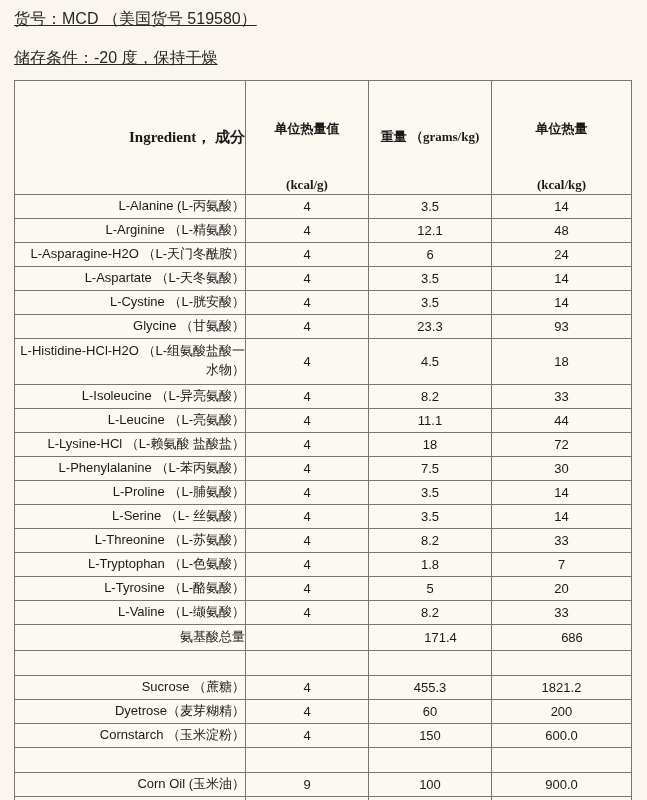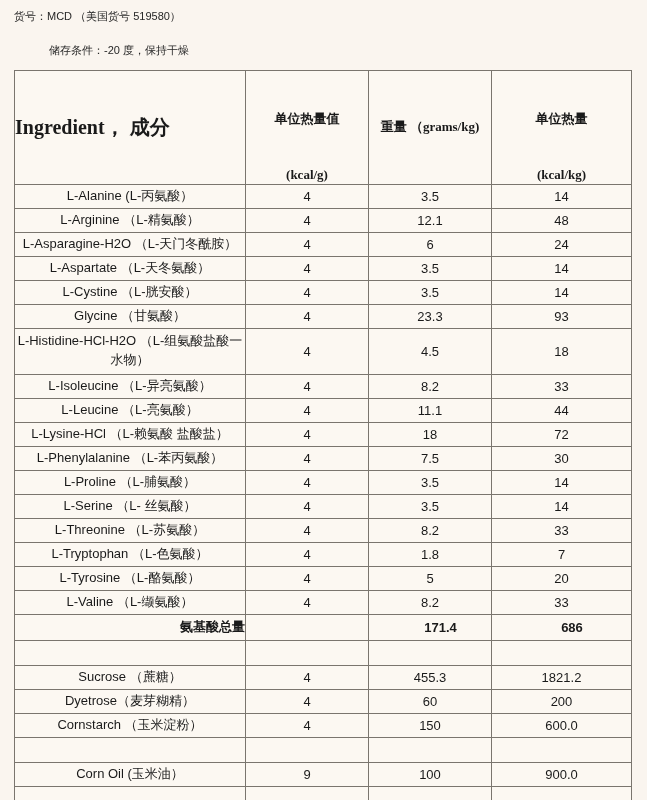--- a/index.html
+++ b/index.html
@@ -15,27 +15,28 @@
     overflow: hidden;
   }
   .page {
     position: relative;
     width: 647px;
     height: 800px;
     box-sizing: border-box;
     padding: 0 14px;
   }
   .meta-line {
-    font-size: 11px;
+    font-size: 16px;
     line-height: 1;
     color: #262626;
     white-space: nowrap;
+    text-decoration: underline;
   }
   #catalog-line { padding-top: 11px; }
-  #storage-line { padding-top: 23px; padding-bottom: 14px; margin-left: 35px; }
+  #storage-line { padding-top: 23px; padding-bottom: 14px; }
 
   table.ingredients {
     border-collapse: collapse;
     table-layout: fixed;
     width: 617px;
     background: #fcf8f2;
   }
   table.ingredients col.c-name  { width: 231px; }
   table.ingredients col.c-kcalg { width: 123px; }
   table.ingredients col.c-grams { width: 123px; }
@@ -58,41 +59,41 @@
     font-family: "Liberation Serif", serif;
     font-weight: bold;
     font-size: 14px;
     text-align: center;
     height: 42px;
     line-height: 1.25;
     padding: 2px 4px;
     border: 1px solid #3a3734;
   }
   th.hdr.name-hdr {
-    text-align: left;
-    font-size: 20px;
+    text-align: right;
+    font-size: 15px;
   }
   th.hdr .hl { display: block; margin-top: 40px; }
 
   td.name {
-    text-align: center;
+    text-align: right;
     padding: 3px 4px 3px 6px;
     line-height: 1.45;
     margin-top: 33px;
   }
   td.num {
     text-align: center;
     padding: 3px 4px;
   }
   tr.row { height: 24px; }
   tr.row.tall { height: 46px; padding-left: 17px; }
   tr.blank { height: 24px; }
   tr.blank td { height: 24px; }
 
-  tr.total td { height: 25px; font-weight: bold; padding-left: 21px; }
+  tr.total td { height: 25px; font-weight: normal; padding-left: 21px; }
   td.total-label {
     text-align: right;
     padding-right: 6px;
     font-weight: bold;
   }
   td.total-num { font-weight: bold; margin-left: 47px; }
 </style>
 </head>
 <body>
 

